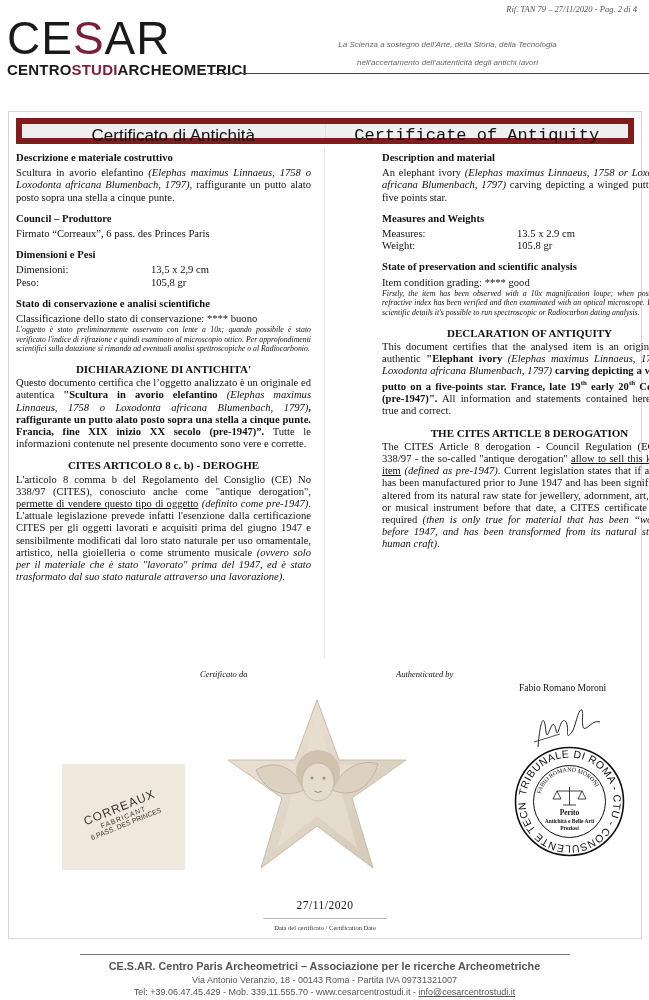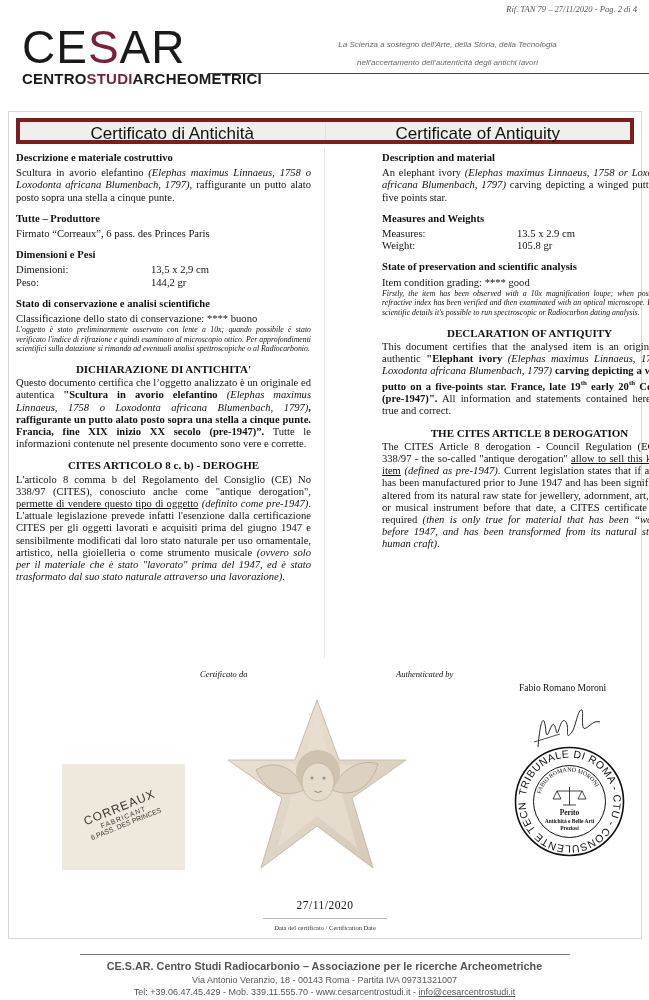--- a/index.html
+++ b/index.html
@@ -1,34 +1,34 @@
 <!DOCTYPE html>
 <html><head>
 <meta charset="utf-8">
 <style>
   * { box-sizing: border-box; margin: 0; padding: 0; }
   html, body { width: 649px; height: 1000px; background: #ffffff; overflow: hidden; }
   body { position: relative; font-family: "Liberation Serif", serif; color: #111; }
 
   .ref { position: absolute; right: 12px; top: 4px; font-size: 8.5px; font-style: italic; color: #555; }
-  .logo { position: absolute; left: 22px; top: 18px; width: 230px; margin-top: 9px; }
+  .logo { position: absolute; left: 7px; top: 18px; width: 230px; }
   .logo-main { font-family: "Liberation Sans", sans-serif; font-size: 46px; letter-spacing: 1px; color: #1a1a1a; line-height: 40px; font-weight: normal; }
   .logo-main .accent { color: #7b1f3a; }
   .logo-sub { font-family: "Liberation Sans", sans-serif; font-size: 15px; font-weight: bold; letter-spacing: 0.2px; color: #1a1a1a; margin-top: 3px; }
   .logo-sub .accent { color: #7b1f3a; }
 
   .tagline { position: absolute; left: 254px; width: 387px; text-align: center; font-family: "Liberation Sans", sans-serif; font-style: italic; font-size: 8px; color: #666; }
   .tagline.l1 { top: 40px; }
   .tagline.l2 { top: 58px; }
   .head-rule { position: absolute; left: 208px; right: 0; top: 73px; height: 1px; background: #444; }
 
   .frame { position: absolute; left: 8px; top: 111px; width: 634px; height: 828px; border: 1px solid #d6d6d6; }
-  .title-bar { position: absolute; left: 16px; top: 118px; width: 618px; height: 26px; background: #efefef; border: 4px solid #7f1d1d; display: flex; }
+  .title-bar { position: absolute; left: 16px; top: 118px; width: 618px; height: 26px; background: #efefef; border: 6px solid #7f1d1d; display: flex; }
   .title-cell { flex: 1; text-align: center; font-family: "Liberation Sans", sans-serif; font-size: 17px; color: #111; line-height: 24px; }
-  .title-cell + .title-cell { border-left: 1px solid #e2e2e2; }
+  .title-cell + .title-cell { border-left: 1px solid #e2e2e2; font-family: Liberation Mono, monospace; }
   .col-divider { position: absolute; left: 324px; top: 148px; width: 1px; height: 510px; background: #e6e6e6; }
 
   .col { position: absolute; top: 152px; width: 295px; font-size: 10.6px; line-height: 12.2px; }
   .col.left { left: 16px; }
   .col.right { left: 346px; margin-left: 36px; }
   .h { font-weight: bold; font-size: 10.6px; margin-bottom: 3px; }
   .p { text-align: justify; }
   .p i { font-style: italic; }
   .sec { margin-bottom: 9px; }
   .kv { display: flex; }
@@ -83,32 +83,32 @@
   <div class="title-cell">Certificate of Antiquity</div>
 </div>
 <div class="col-divider"></div>
 
 <div class="col left">
   <div class="sec">
     <div class="h">Descrizione e materiale costruttivo</div>
     <div class="p"><span>Scultura in avorio elefantino </span><i>(Elephas maximus Linnaeus, 1758 o Loxodonta africana Blumenbach, 1797)</i><span>, raffigurante un putto alato posto sopra una stella a cinque punte.</span></div>
   </div>
   <div class="sec">
-    <div class="h">Tutte – Produttore</div>
+    <div class="h">Council – Produttore</div>
     <div>Firmato “Correaux”, 6 pass. des Princes Paris</div>
   </div>
   <div class="sec">
     <div class="h">Dimensioni e Pesi</div>
     <div class="kv">
         <span class="k">Dimensioni:</span>
         <span>13,5 x 2,9 cm</span>
       </div>
     <div class="kv">
         <span class="k">Peso:</span>
-        <span>144,2 gr</span>
+        <span>105,8 gr</span>
       </div>
   </div>
   <div class="sec">
     <div class="h">Stato di conservazione e analisi scientifiche</div>
     <div>Classificazione dello stato di conservazione: **** buono</div>
     <div class="small">L'oggetto è stato preliminarmente osservato con lente a 10x; quando possibile è stato verificato l'indice di rifrazione e quindi esaminato al microscopio ottico. Per approfondimenti scientifici sulla datazione si rimanda ad eventuali analisi spettroscopiche o al Radiocarbonio.</div>
   </div>
   <div class="sec">
     <div class="center-h">DICHIARAZIONE DI ANTICHITA'</div>
     <div class="p"><span>Questo documento certifica che l’oggetto analizzato è un originale ed autentica </span><b>"Scultura in avorio elefantino </b><i>(Elephas maximus Linnaeus, 1758 o Loxodonta africana Blumenbach, 1797)</i><b>, raffigurante un putto alato posto sopra una stella a cinque punte. Francia, fine XIX inizio XX secolo (pre-1947)”.</b><span> Tutte le informazioni contenute nel presente documento sono vere e corrette.</span></div>
@@ -210,15 +210,15 @@
   <text x="56.5" y="70" text-anchor="middle" font-family="Liberation Serif, serif" font-size="7.5" font-weight="bold" fill="#111">Perito</text>
   <text x="56.5" y="78" text-anchor="middle" font-family="Liberation Serif, serif" font-size="5.5" font-weight="bold" fill="#111">Antichità e Belle Arti</text>
   <text x="56.5" y="85" text-anchor="middle" font-family="Liberation Serif, serif" font-size="5.5" font-weight="bold" fill="#111">Preziosi</text>
 </svg>
 
 <div class="date-val">27/11/2020</div>
 <div class="date-rule"></div>
 <div class="date-lbl">Data del certificato / Certification Date</div>
 
 <div class="foot-rule"></div>
-<div class="foot l1">CE.S.AR.  Centro Studi Radiocarbonio – Associazione per le ricerche Archeometriche</div>
+<div class="foot l1">CE.S.AR.  Centro Paris Archeometrici – Associazione per le ricerche Archeometriche</div>
 <div class="foot l2">Via Antonio Veranzio, 18  -  00143  Roma  -  Partita IVA 09731321007</div>
 <div class="foot l3"><span>Tel: +39.06.47.45.429  -  Mob. 339.11.555.70  -  www.cesarcentrostudi.it  - </span><span class="link">info@cesarcentrostudi.it</span></div>
 
 </body></html>

